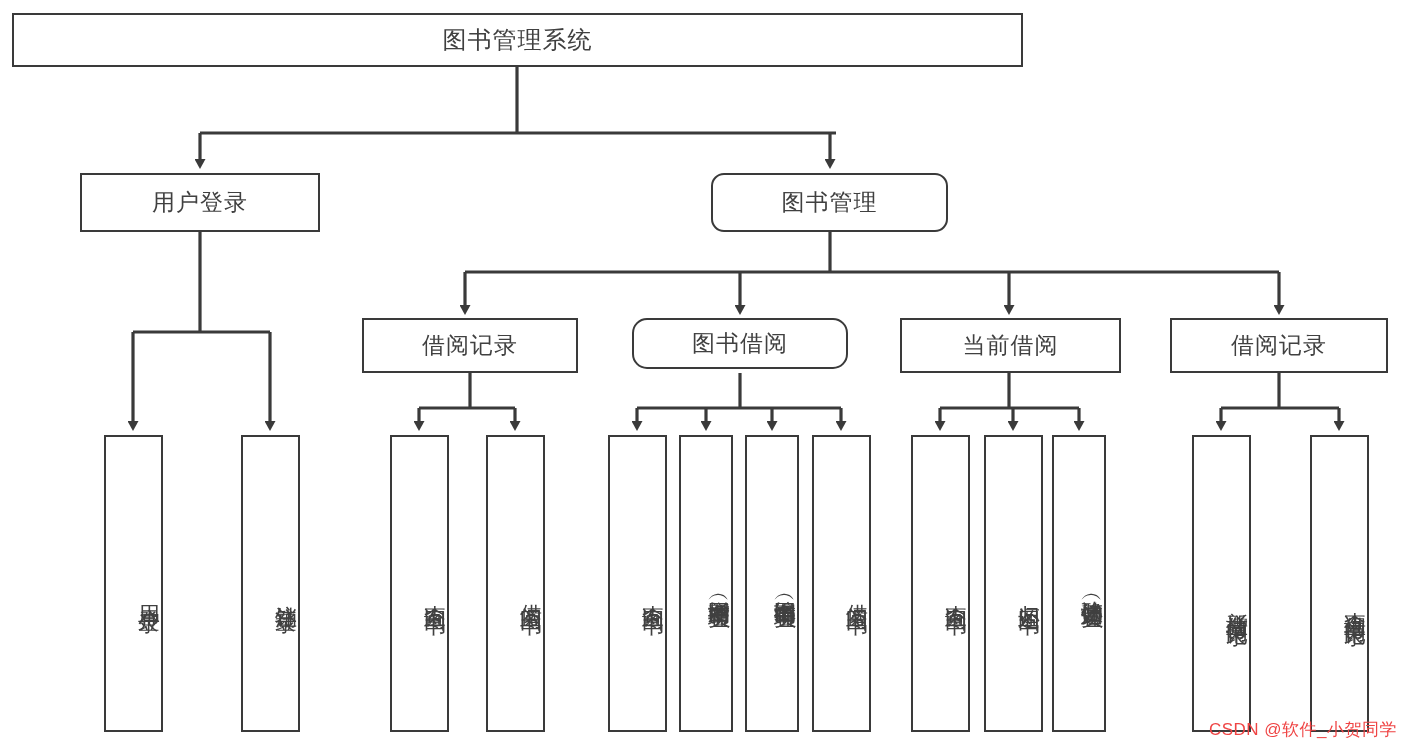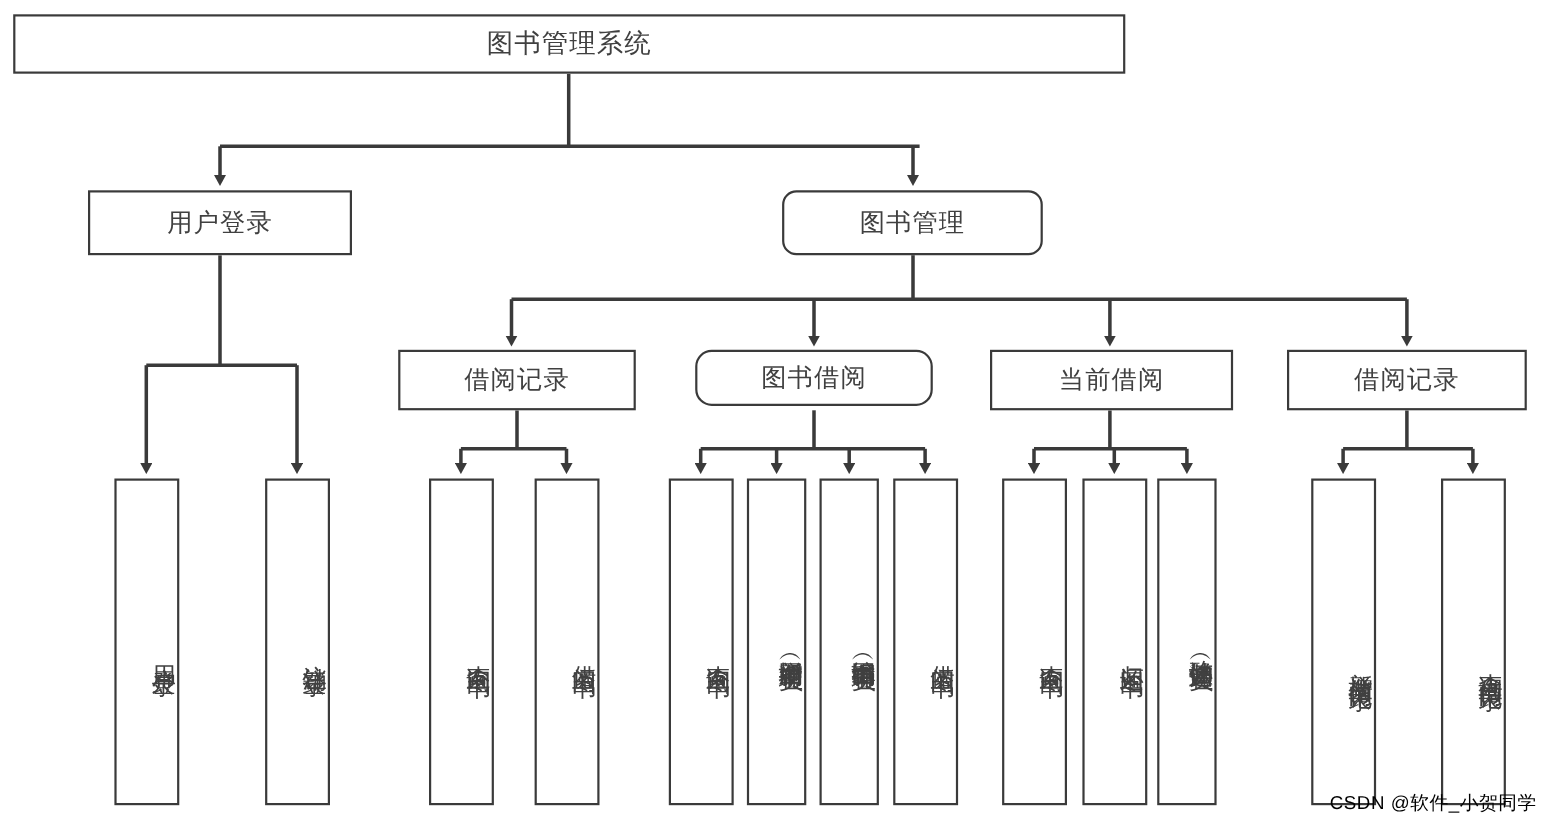--- a/index.html
+++ b/index.html
@@ -57,21 +57,21 @@
     line-height: 1.05;
   }
   .node.vert > span {
     display: block;
   }
   .watermark {
     position: absolute;
     right: 8px;
     bottom: 6px;
     font-size: 17px;
-    color: #000000;
+    color: #ef4444;
     letter-spacing: 0.5px;
     white-space: nowrap;
     user-select: none;
   }
 </style>
 </head>
 <body>
 
 <div id="canvas">
 

